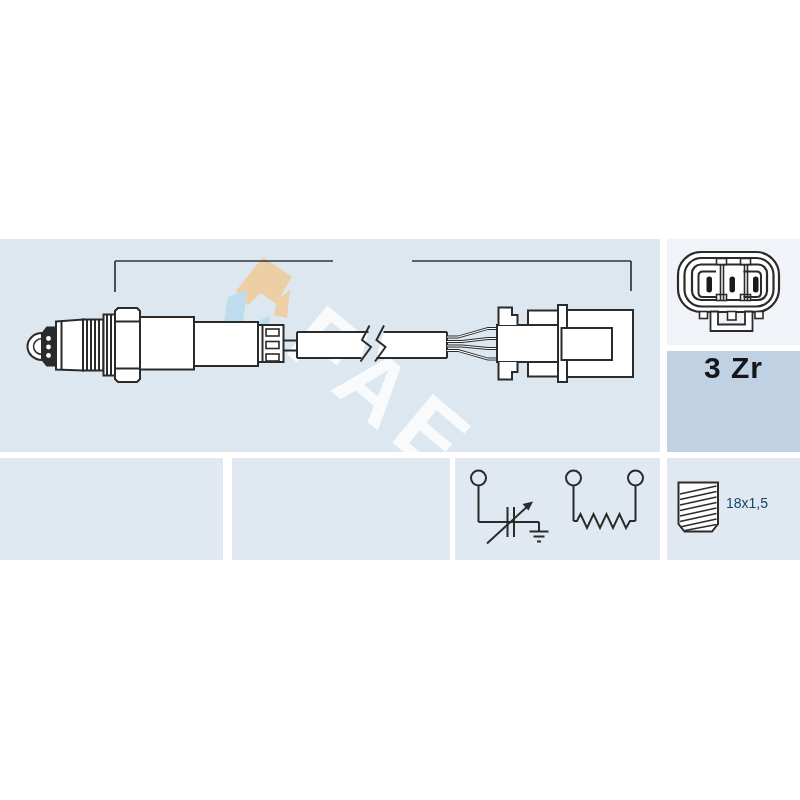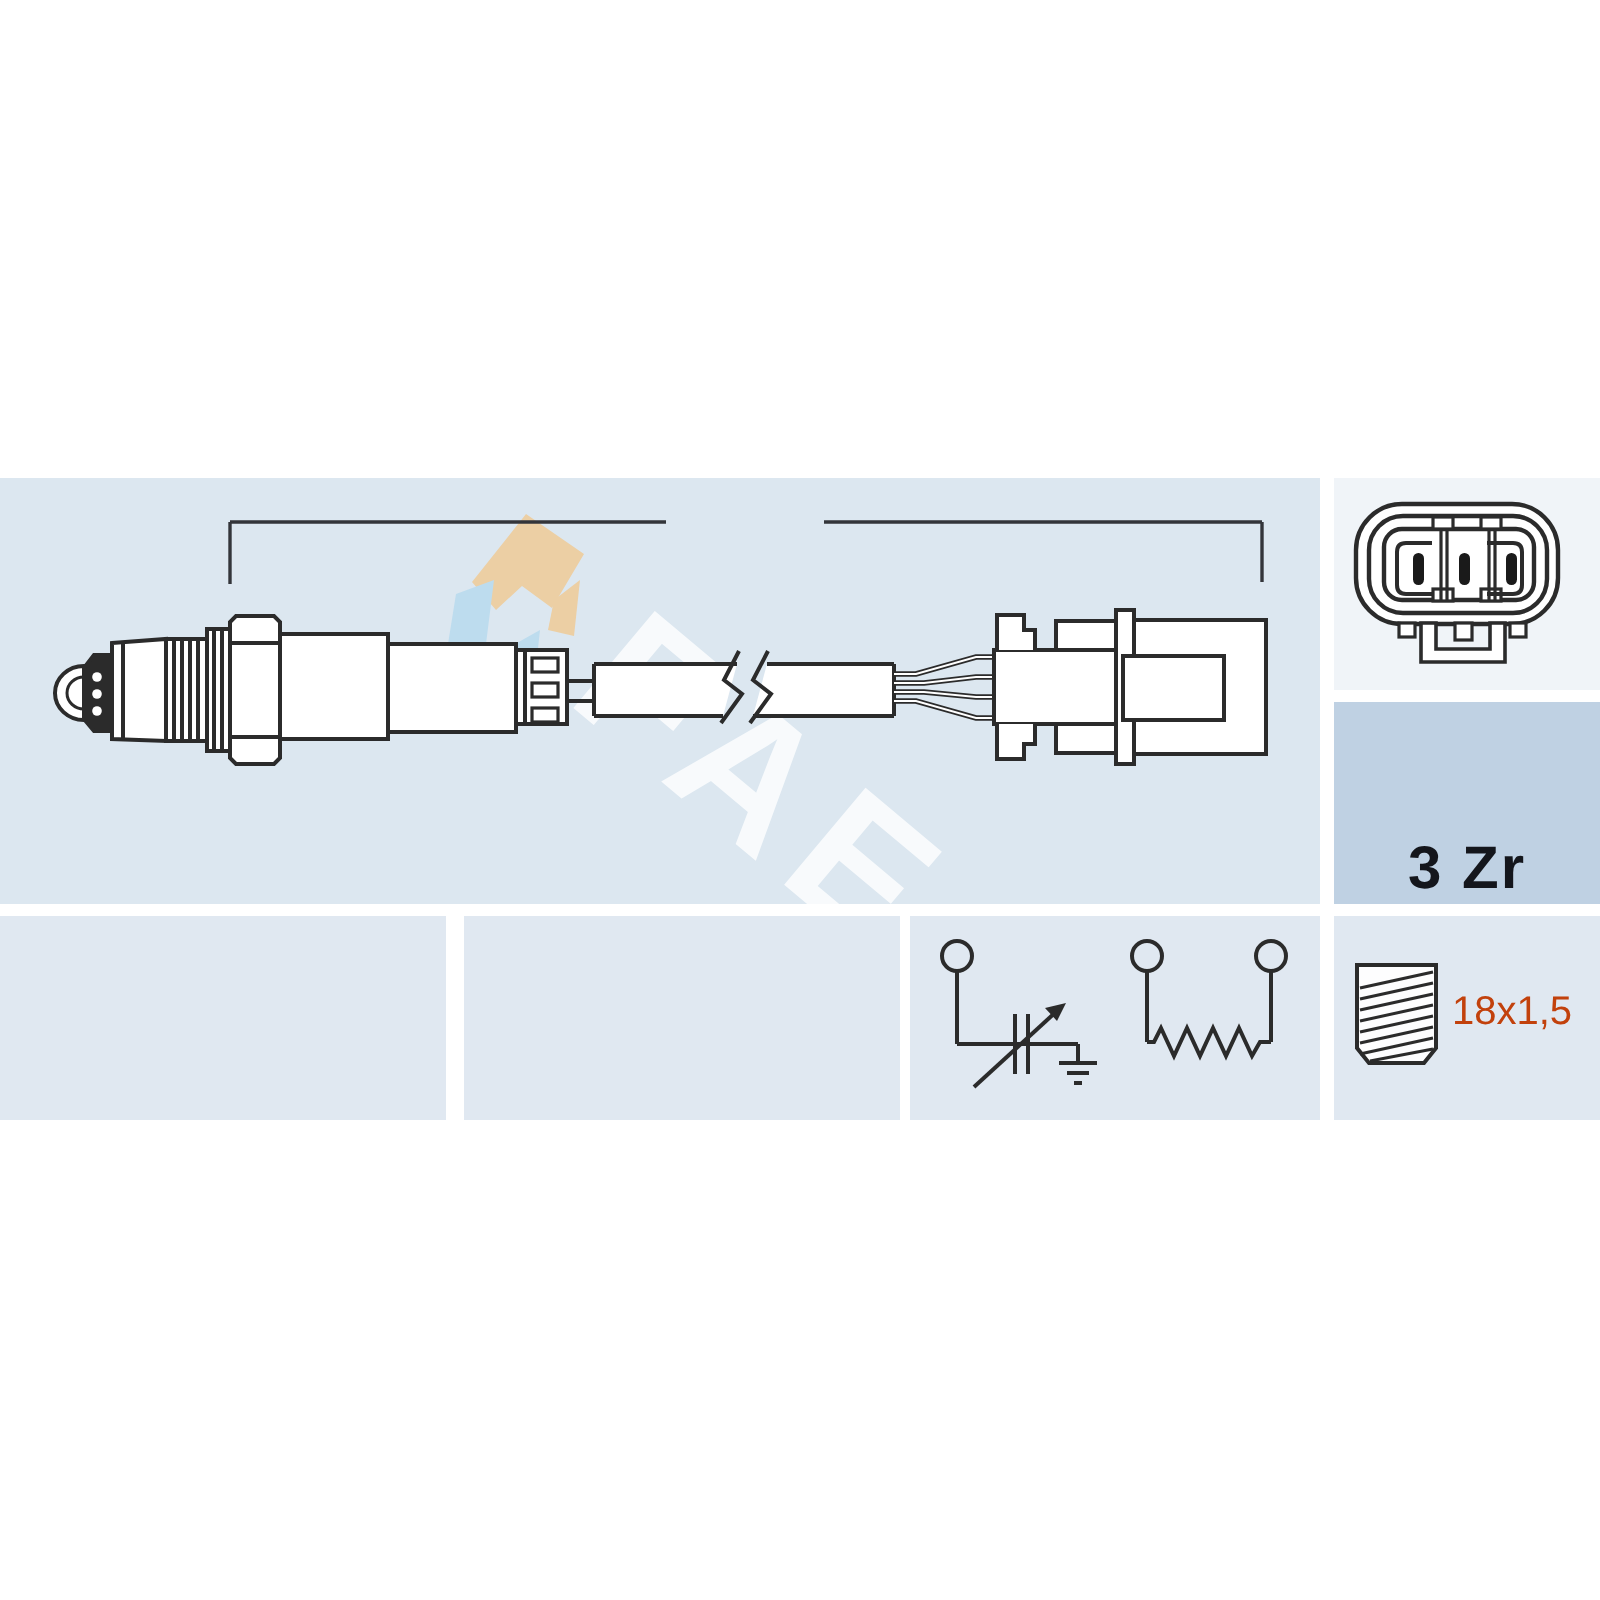--- a/index.html
+++ b/index.html
@@ -2,28 +2,28 @@
 <html><head>
 <meta charset="utf-8">
 <style>
   html,body{margin:0;padding:0;background:#ffffff;}
   .page{position:relative;width:800px;height:800px;background:#ffffff;overflow:hidden;
         font-family:"Liberation Sans",sans-serif;}
   .panel{position:absolute;}
   .main-panel{left:0;top:239px;width:660px;height:213px;background:#dce7f0;overflow:hidden;}
   .connector-panel{left:667px;top:239px;width:133px;height:106px;background:#f0f4f8;}
   .spec-panel{left:667px;top:351px;width:133px;height:101px;background:#bfd1e3;
-              display:flex;align-items:flex-end;justify-content:center;}
+              display:flex;align-items:flex-start;justify-content:center;}
   .spec-label{font-size:30px;font-weight:700;color:#14161c;letter-spacing:1px;}
   .box-a{left:0;top:458px;width:223px;height:102px;background:#e0e8f1;}
   .box-b{left:232px;top:458px;width:218px;height:102px;background:#e0e8f1;}
   .box-c{left:455px;top:458px;width:205px;height:102px;background:#e0e8f1;}
   .box-d{left:667px;top:458px;width:133px;height:102px;background:#e0e8f1;}
   .fill-svg{position:absolute;left:0;top:0;width:100%;height:100%;display:block;}
-  .thread-label{position:absolute;left:59px;top:37px;font-size:20px;color:#c2410c;}
+  .thread-label{position:absolute;left:59px;top:37px;font-size:14px;color:#0c4a6e;}
   .wm-text{fill:rgba(255,255,255,0.8);font-family:"Liberation Sans",sans-serif;
            font-weight:700;font-size:92px;letter-spacing:10px;}
 </style>
 </head>
 <body>
 
 <div class="page">
 
   <div class="panel main-panel">
     <svg class="fill-svg" viewBox="0 239 660 213">

